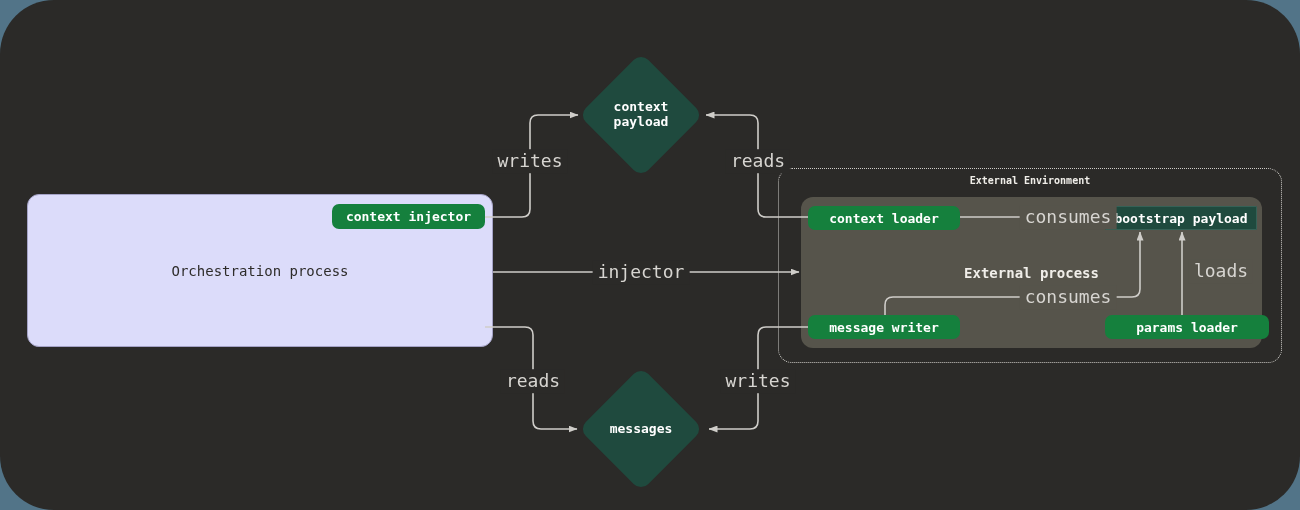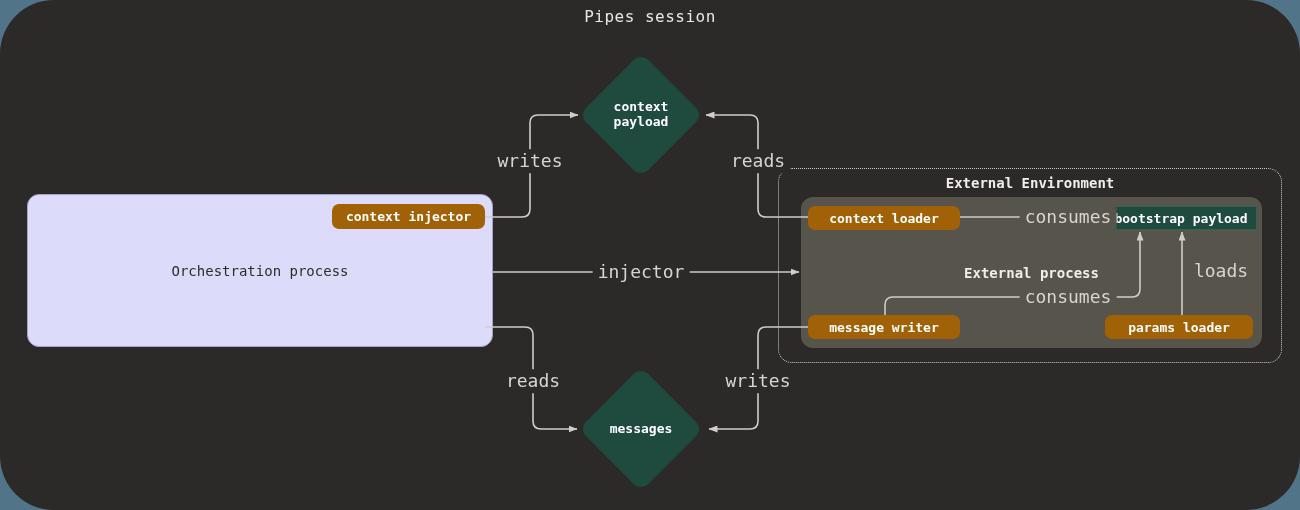--- a/index.html
+++ b/index.html
@@ -26,51 +26,51 @@
     border-radius: 12px;
   }
   .orch-label {
     left: 27px; top: 194px; width: 466px; height: 153px;
     display: flex; align-items: center; justify-content: center;
     color: #2e2c2a; font-size: 14px;
   }
   
   .pill {
     width: 153px; height: 25px;
-    background: #a16207;
+    background: #15803d;
     border-radius: 7px;
     display: flex; align-items: center; justify-content: center;
     color: #ffffff; font-size: 13px; font-weight: bold;
   }
   .ctx-injector { left: 332px; top: 204px; }
   .msg-reader   { left: 332px; top: 315px; }
   
   .ext-env {
     left: 778px; top: 168px; width: 504px; height: 195px;
     border: 1.5px dotted #cfcdc9;
     border-radius: 14px;
   }
   .ext-env-title {
     left: 778px; top: 175px; width: 504px;
     text-align: center;
-    color: #f0eee9; font-size: 14px; font-weight: bold;
+    color: #f0eee9; font-size: 10px; font-weight: bold;
   }
   .ext-proc {
     left: 801px; top: 197px; width: 461px; height: 151px;
     background: #56544b;
     border-radius: 12px;
   }
   .ext-proc-label {
     left: 801px; top: 197px; width: 461px; height: 151px;
     display: flex; align-items: center; justify-content: center;
     color: #f0eee9; font-size: 14px; font-weight: bold;
   }
   .ctx-loader   { left: 808px;  top: 206px; width: 152px; height: 24px; }
   .msg-writer   { left: 808px;  top: 315px; width: 152px; height: 24px; }
-  .params-loader{ left: 1105px; top: 315px; width: 148px; height: 24px; }
+  .params-loader{ left: 1105px; top: 315px; width: 164px; height: 24px; }
   .bootstrap {
     left: 1105px; top: 206px; width: 152px; height: 24px;
     background: #1f4a3e;
     border: 1px solid #356156;
     border-radius: 1px;
     display: flex; align-items: center; justify-content: center;
     color: #ffffff; font-size: 13px; font-weight: bold;
   }
   
   .diamond-shape {
@@ -108,21 +108,20 @@
   .lb-writes-bottom { left: 758px;  top: 381px; }
   .lb-consumes-top  { left: 1028px; top: 217px; }
   .lb-consumes-bot  { left: 1028px; top: 297px; }
   .lb-loads         { left: 1181px; top: 271px; }
 </style>
 </head>
 <body>
 
 <div class="canvas">
 
-  <div class="abs title">Pipes session</div>
 
   <div class="abs orch-box"></div>
   <div class="abs orch-label">Orchestration process</div>
 
   <div class="abs ext-env"></div>
   <div class="abs ext-env-title">External Environment</div>
 
   <div class="abs ext-proc"></div>
   <div class="abs ext-proc-label">External process</div>
 

